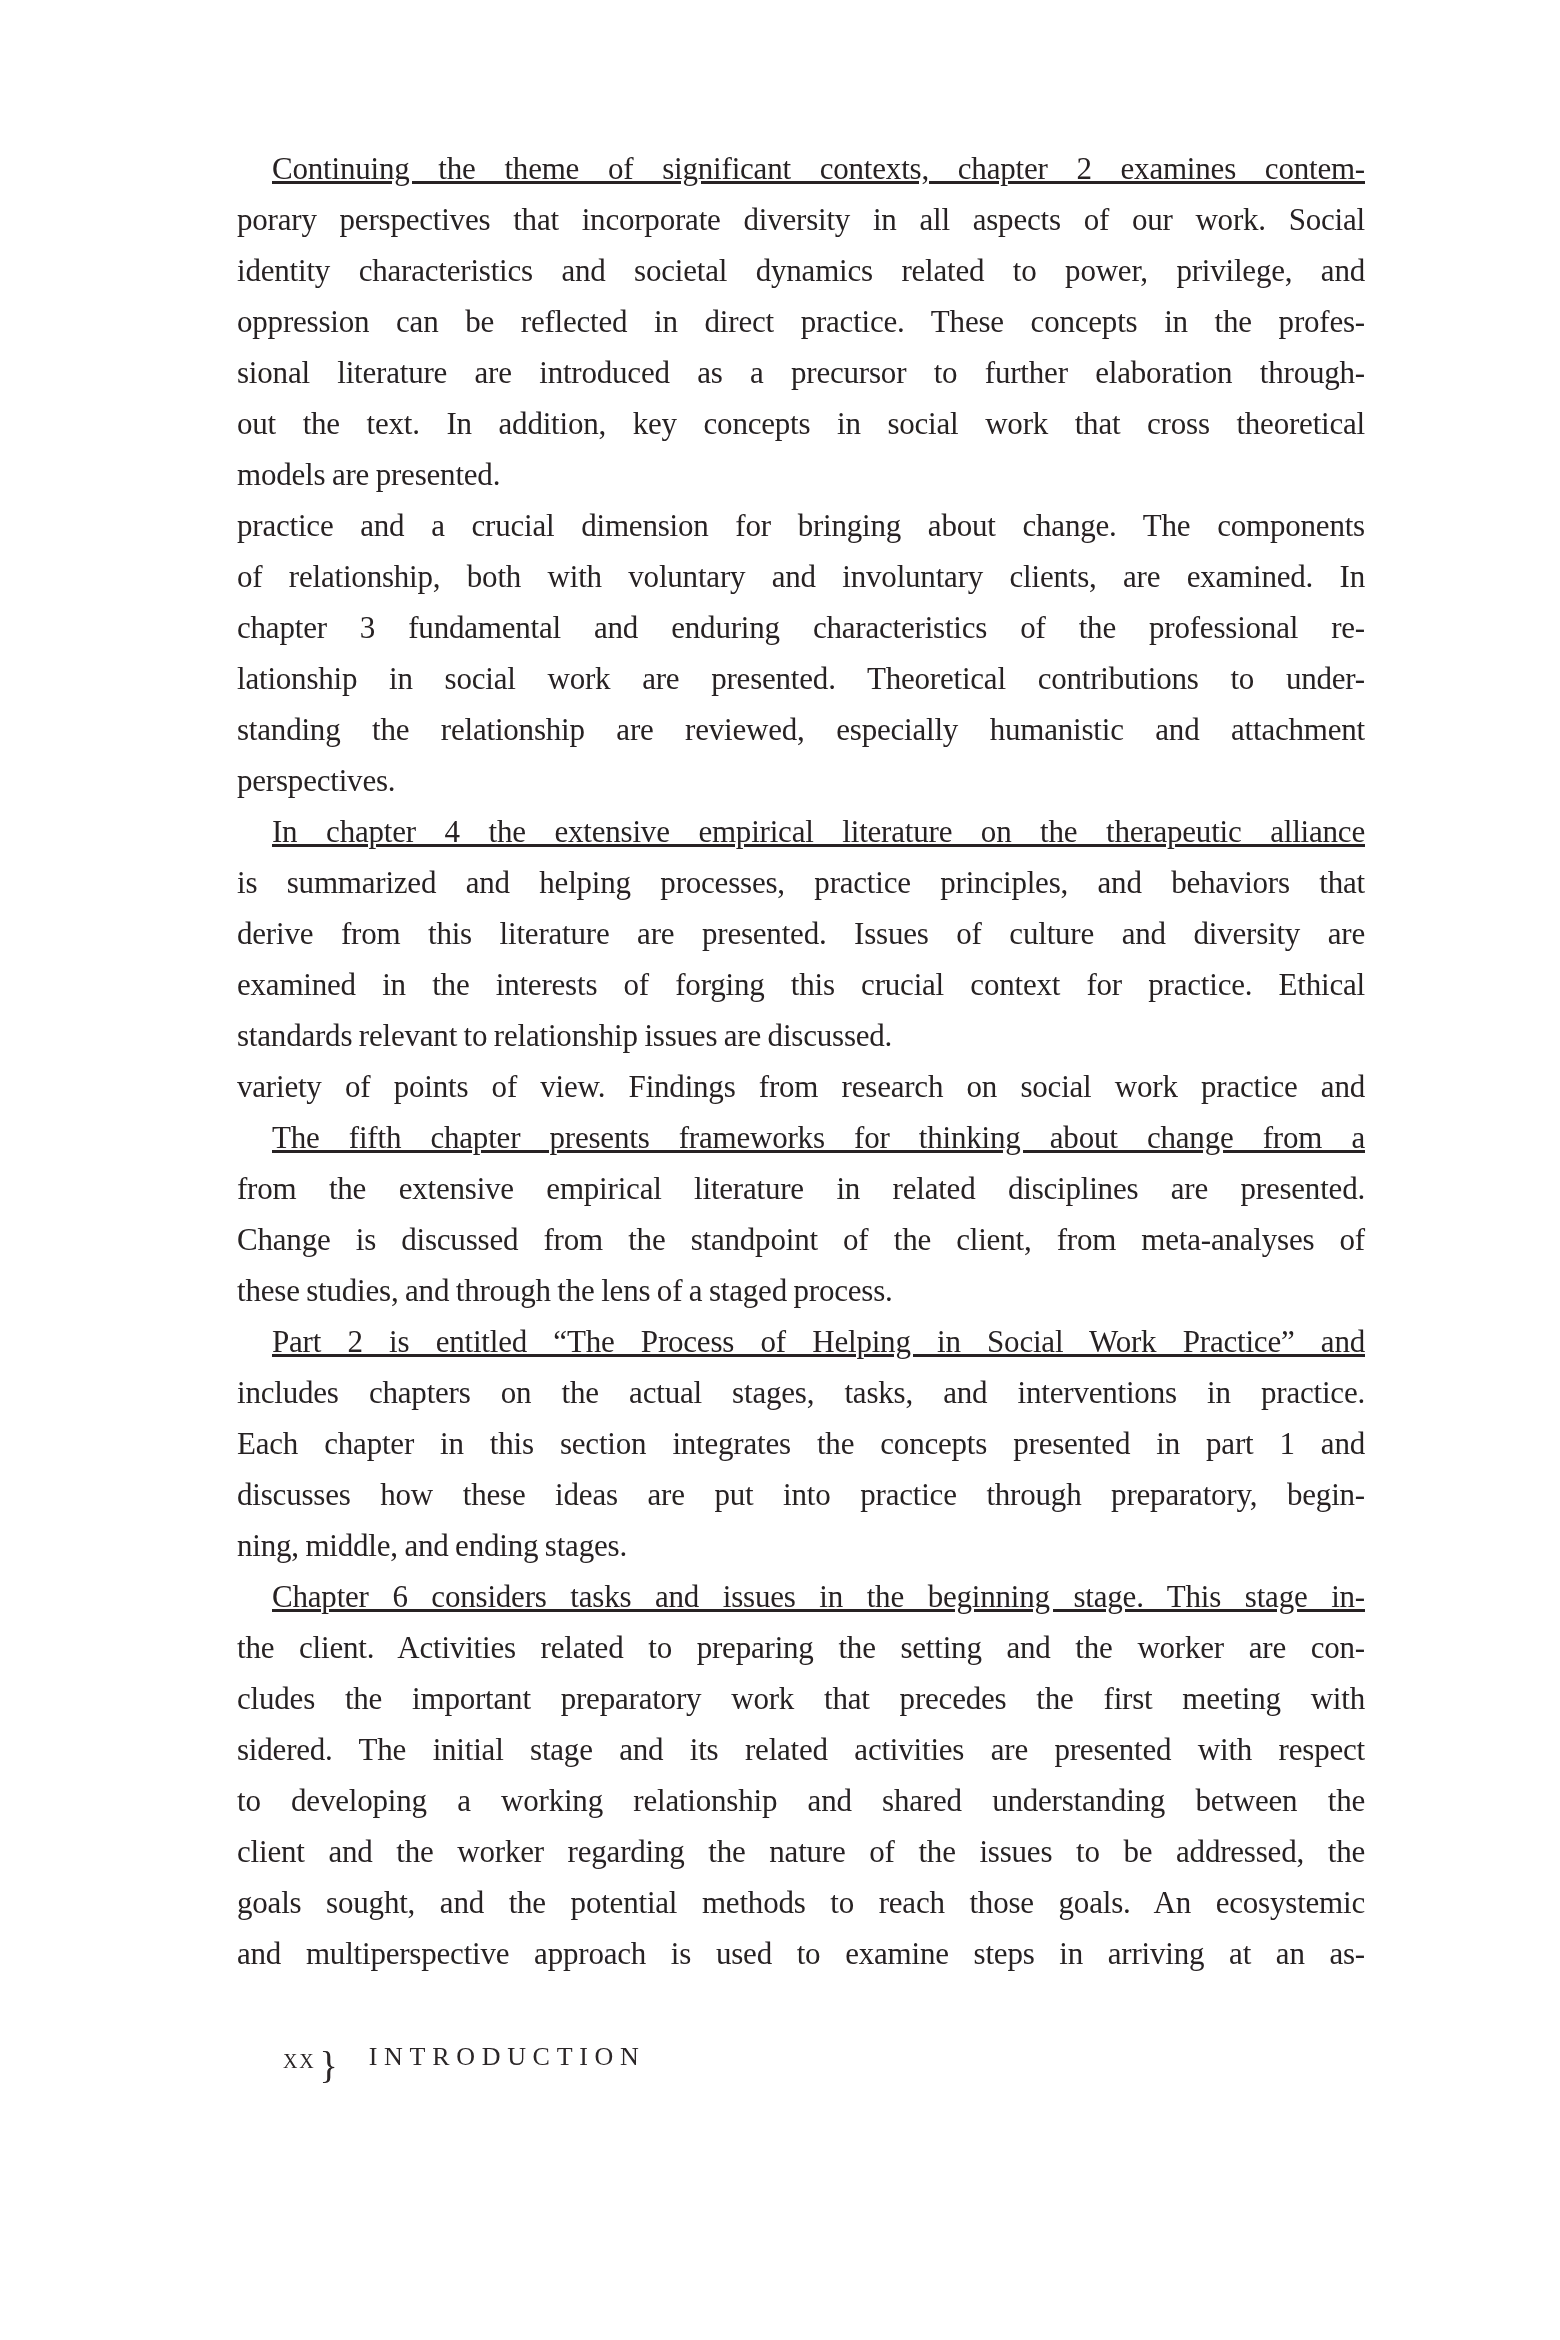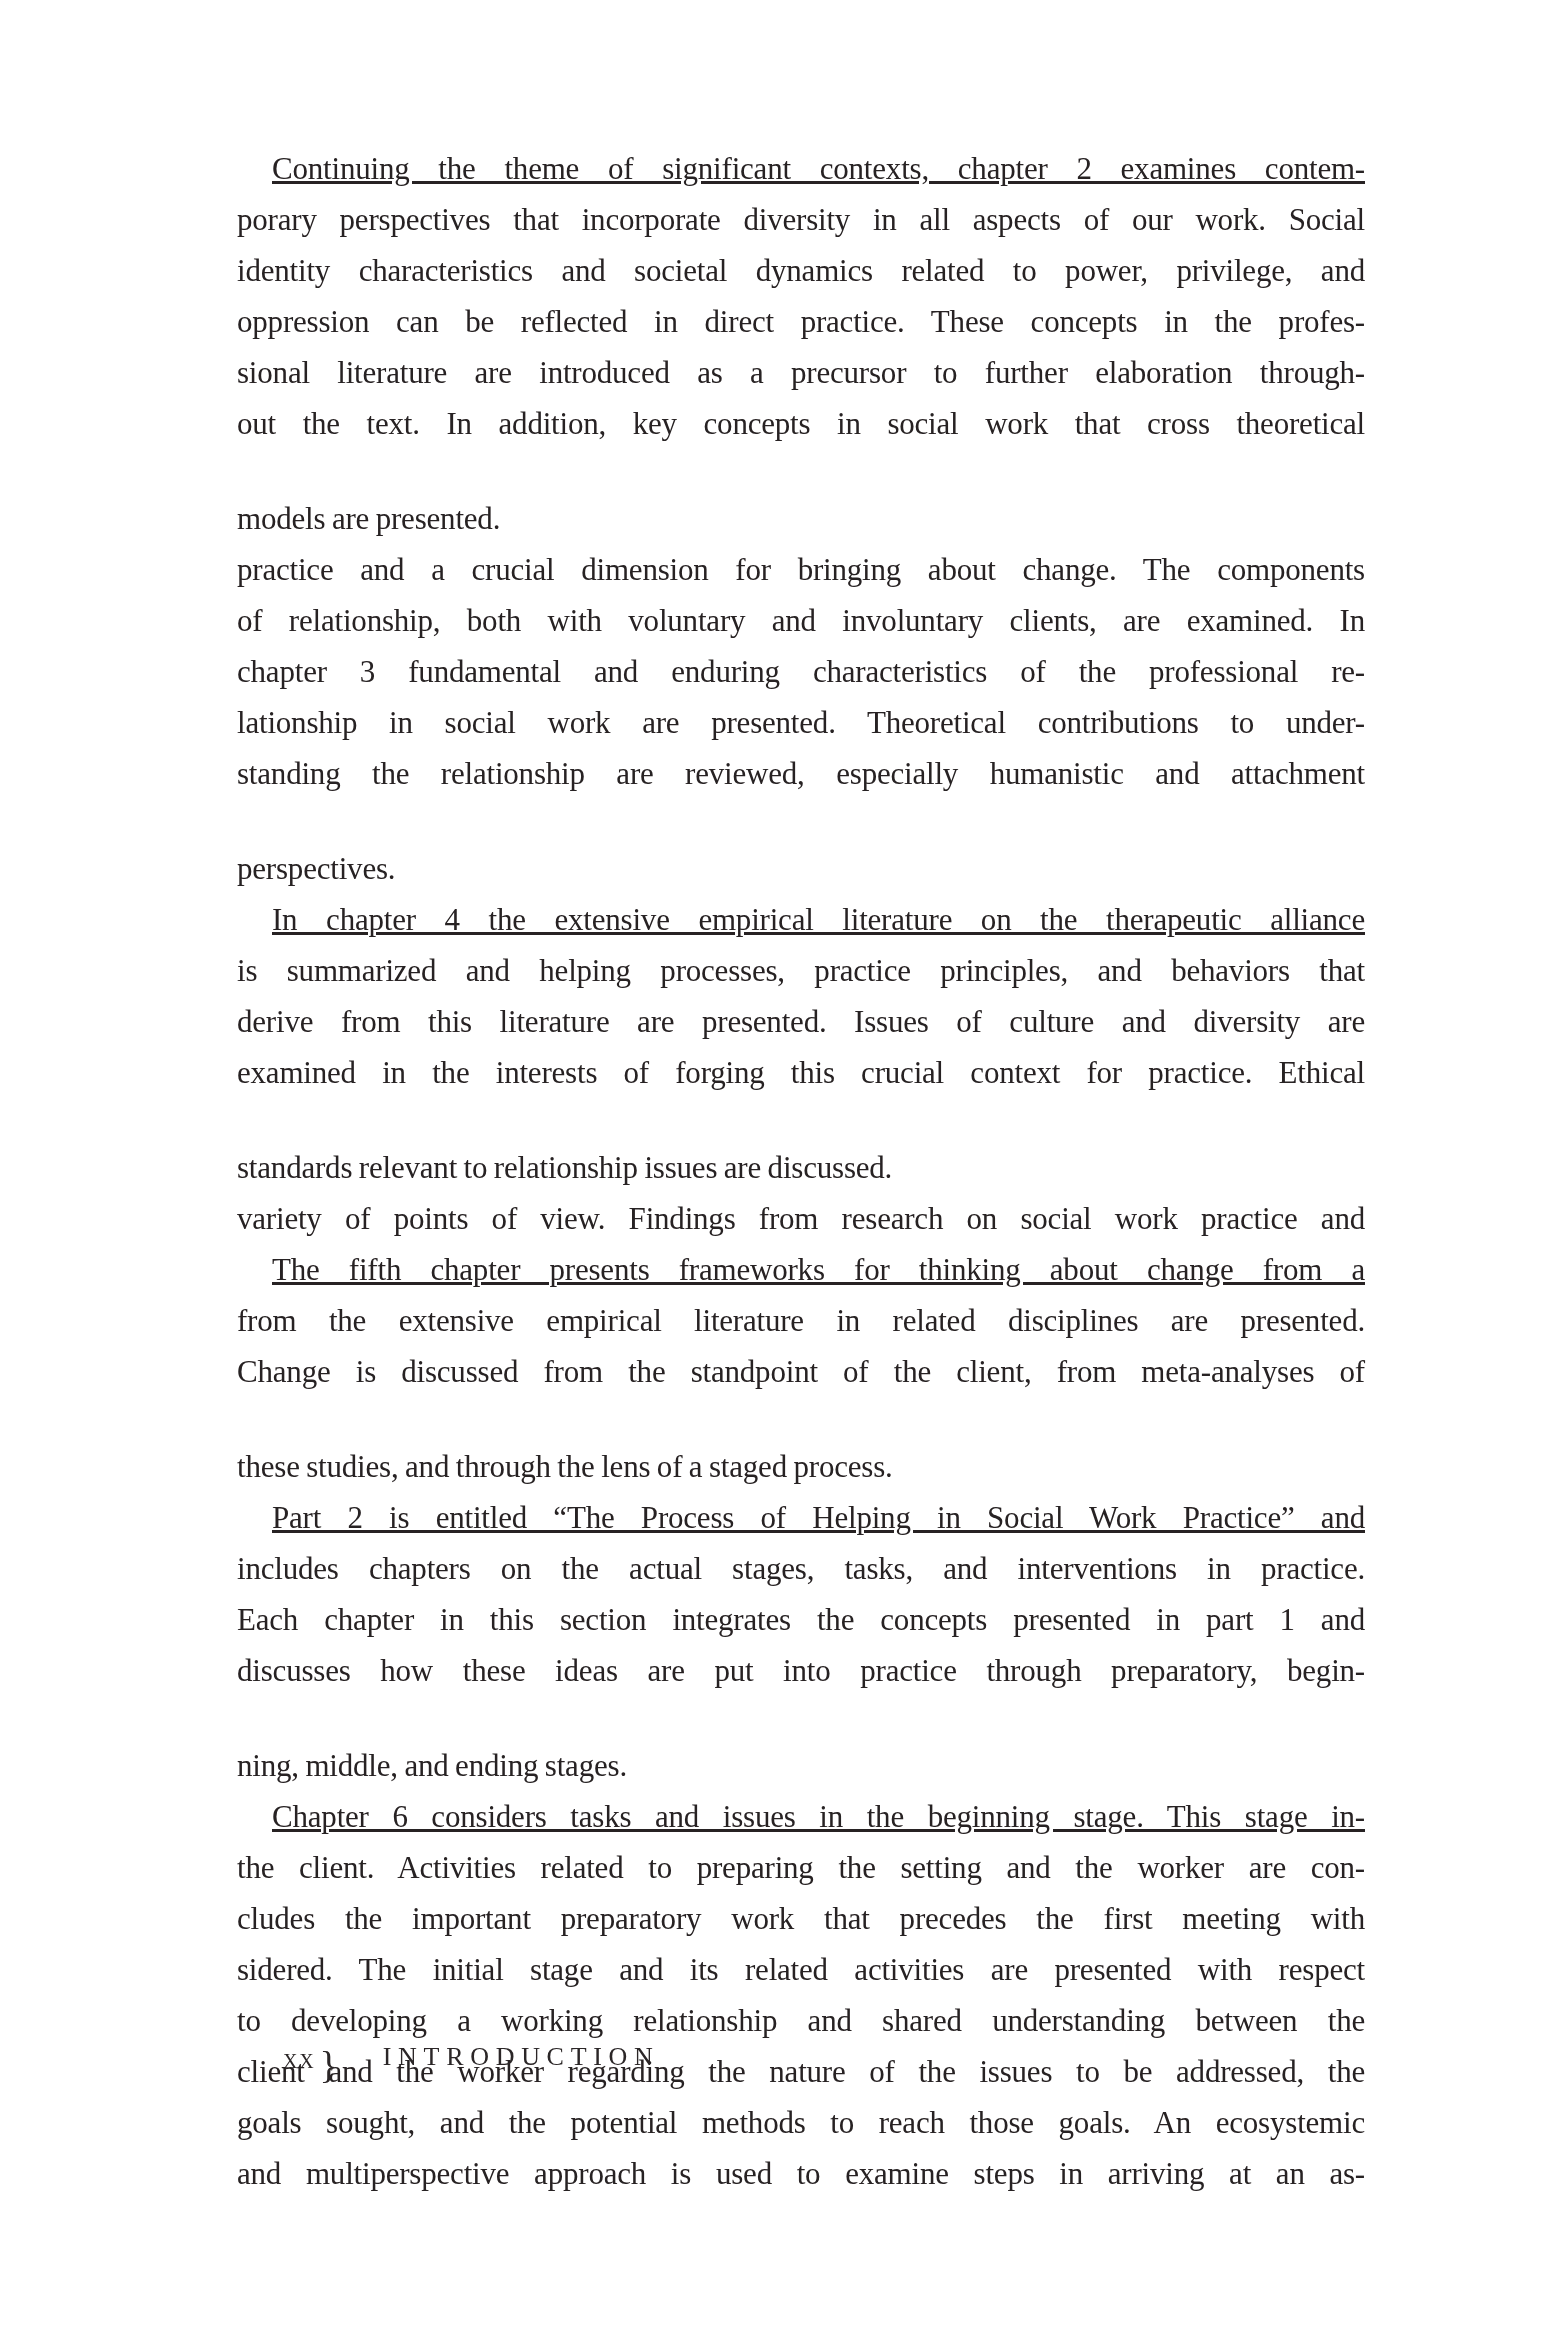--- a/index.html
+++ b/index.html
@@ -39,21 +39,20 @@
     text-align: justify;
     text-align-last: justify;
     white-space: normal;
   }
   .line.indent {
     text-indent: 35px;
     text-decoration: underline;
   }
   .line.para-end {
     text-align-last: left;
-    margin-top: 44px;
   }
   .running-footer {
     position: absolute;
     left: 283px;
     top: 2042px;
     height: 57px;
     display: flex;
     align-items: flex-start;
     color: #2b2627;
   }
@@ -64,21 +63,21 @@
   }
   .footer-brace {
     font-size: 38px;
     margin-left: 3.8px;
     position: relative;
     top: 1px;
   }
   .footer-title {
     font-size: 26px;
     letter-spacing: 6.7px;
-    margin-left: 45px;
+    margin-left: 31px;
   }
 </style>
 </head>
 <body>
 
 <div class="page">
 
   <div class="text-block">
       <div class="paragraph">
         <div class="line indent">Continuing the theme of significant contexts, chapter 2 examines contem-</div>

